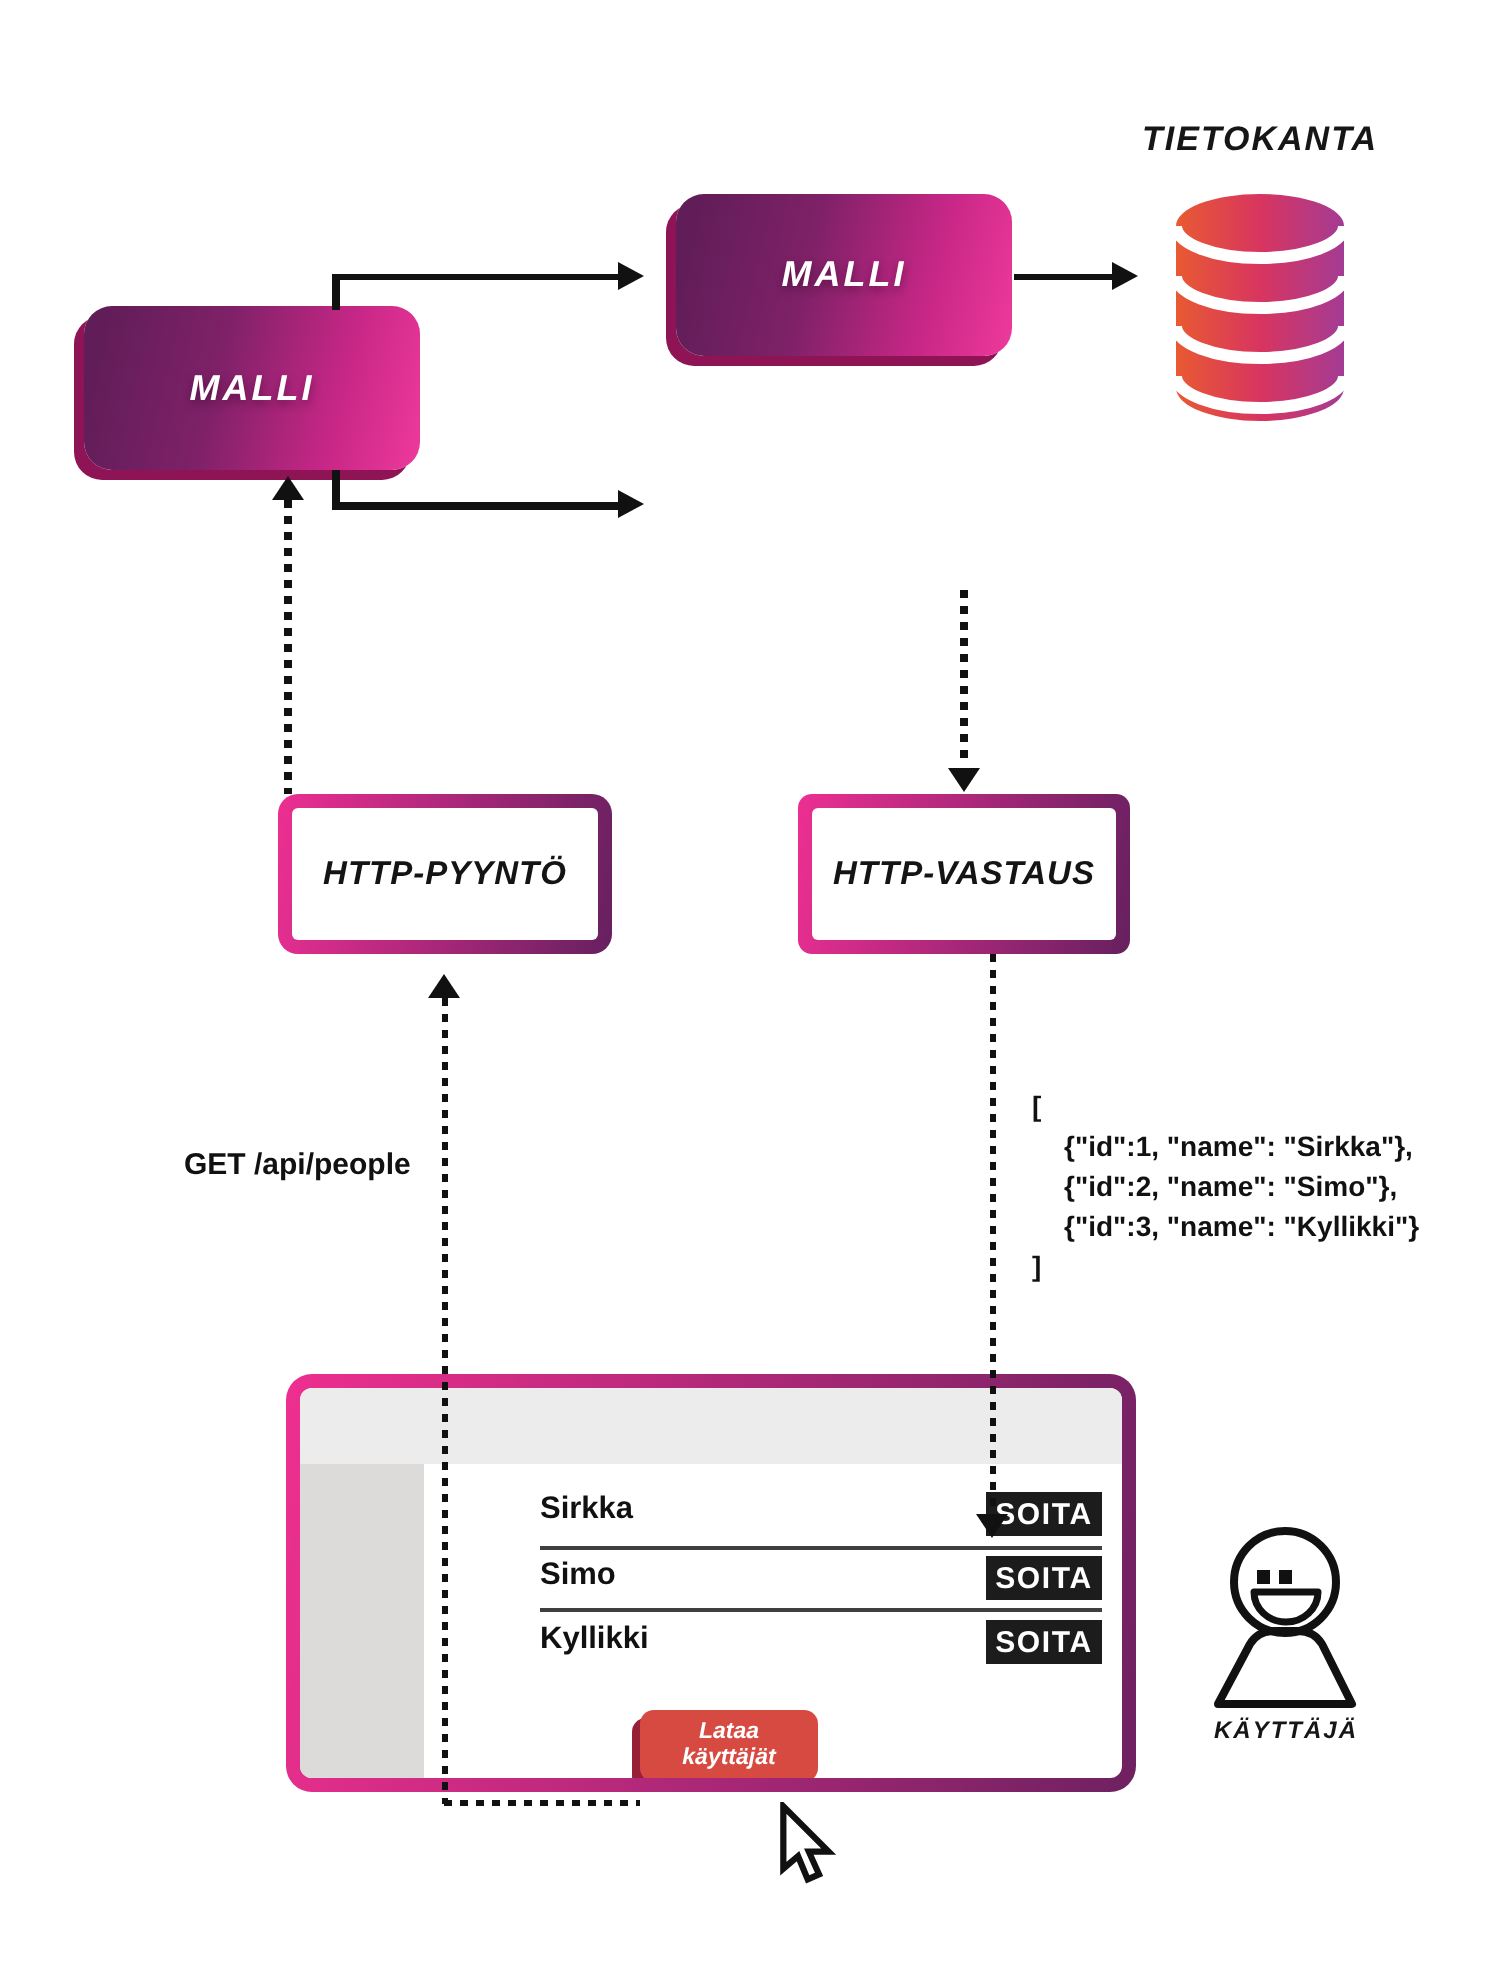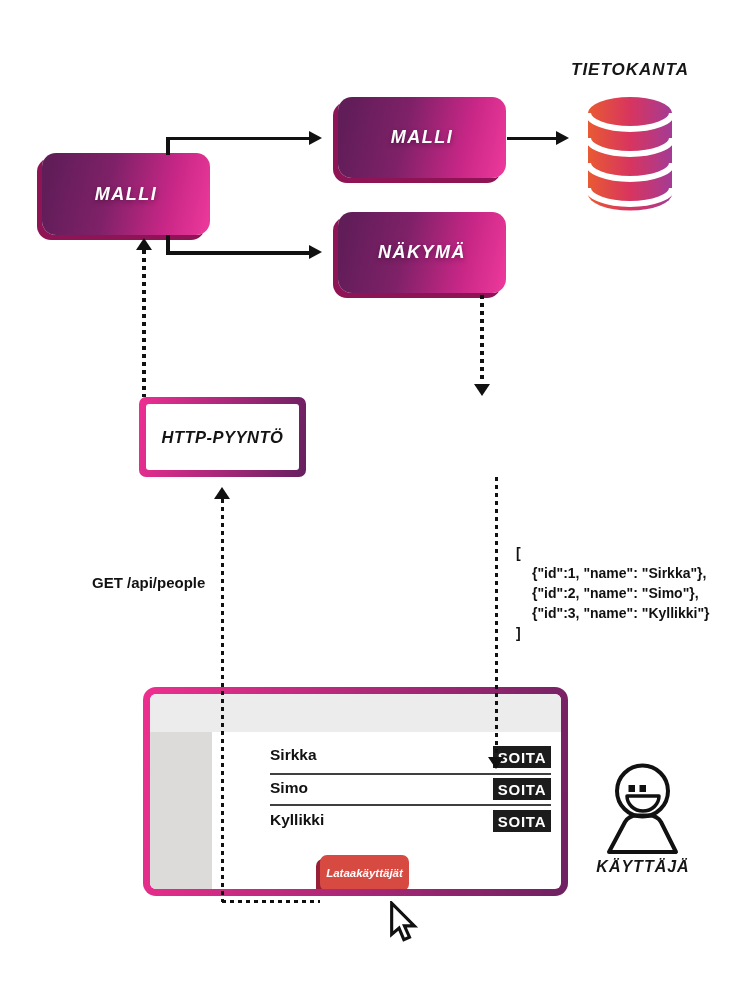--- a/index.html
+++ b/index.html
@@ -81,52 +81,52 @@
     display:flex; align-items:center; justify-content:center; border:none; cursor:pointer;
   }
   .row-line { position:absolute; left:120px; width:281px; height:2px; background:#3f3f3f; }
 
   .load-btn {
     position:absolute; left:170px; top:161px; width:89px; height:36px;
     background:#d74a41; border-radius:7px; border:none; cursor:pointer;
     box-shadow:-4px 4px 0 #962038;
     color:#fff; font-family:"Liberation Sans", sans-serif;
     font-weight:bold; font-style:italic; font-size:11.5px; line-height:13px;
-    display:flex; align-items:center; justify-content:center;
+    display:flex; flex-direction:column; align-items:center; justify-content:center;
   }
   .icon-wrap { position:absolute; }
   .z5 { z-index:5; }
 </style>
 </head>
 <body>
 
 <div class="canvas">
 
   <div class="heading" style="left:560px; top:60px; width:140px; font-size:17px;">TIETOKANTA</div>
 
   <div class="heading" style="left:280px; top:688px; width:155px; font-size:21px;text-align:center;">SELAIN</div>
 
-  <div class="heading" style="left:588px; top:858px; width:110px; font-size:16px;">KÄYTTÄJÄ</div>
+  <div class="heading" style="left:588px; top:858px; width:110px; font-size:12px;">KÄYTTÄJÄ</div>
 
   <div class="gbox" style="left:42px; top:153px; width:168px; height:82px;">
     <span>MALLI</span>
   </div>
 
   <div class="gbox" style="left:338px; top:97px; width:168px; height:81px;">
     <span>MALLI</span>
   </div>
 
-  <div class="gbox" style="left:338px; top:212px; width:168px; height:81px;">
-    <span>NÄKYMÄ</span>
-  </div>
-
-  <div class="obox" style="left:139px; top:397px; width:167px; height:80px;">
+
+  <div class="obox" style="left:139px; top:397px; width:167px; height:80px;border-radius:10px;">
     <div class="inner">HTTP-PYYNTÖ</div>
   </div>
 
+  <div class="obox" style="left:399px; top:397px; width:166px; height:80px;">
+    <div class="inner">HTTP-VASTAUS</div>
+  </div>
 
   <div class="sline-v" style="left:166px; top:138px; height:17px;"></div>
   <div class="sline-h" style="left:166px; top:136.5px; width:144px;"></div>
   <div class="arr-r" style="left:309px; top:130.5px;"></div>
 
   <div class="sline-v" style="left:166px; top:235px; height:18px;"></div>
   <div class="sline-h" style="left:166px; top:251px; width:144px;"></div>
   <div class="arr-r" style="left:309px; top:245px;"></div>
 
   <div class="sline-h" style="left:507px; top:136.5px; width:51px;"></div>

